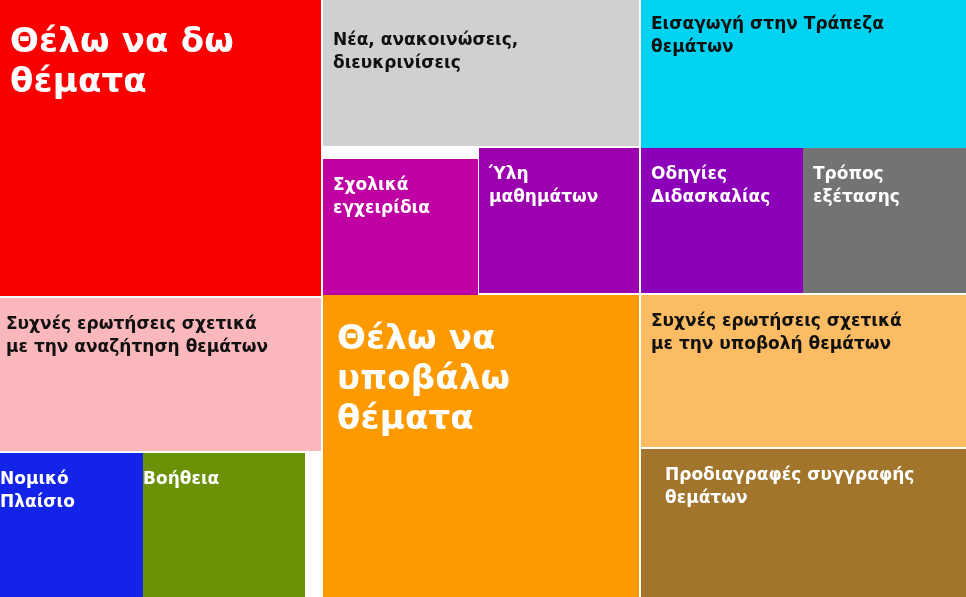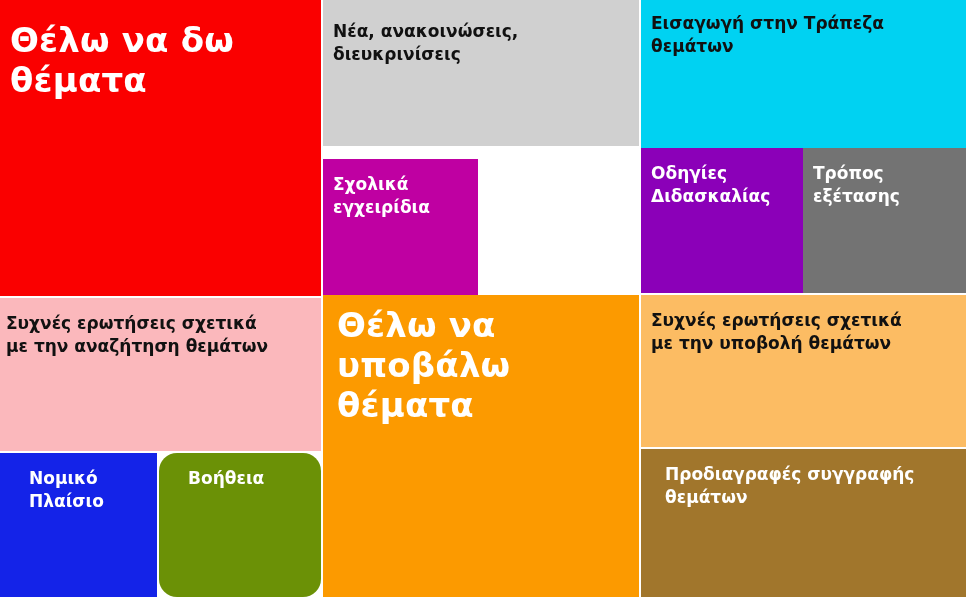--- a/index.html
+++ b/index.html
@@ -49,35 +49,35 @@
   #tile-schoolbooks      { left: 323px; top: 148px; width: 155px; height: 145px; }
   #tile-syllabus         { left: 479px; top: 148px; width: 160px; height: 145px; }
   #tile-teaching-guides  { left: 641px; top: 148px; width: 165px; height: 145px; }
   #tile-exam-method      { left: 803px; top: 148px; width: 163px; height: 145px; }
 
   #tile-faq-search       { left: 0;   top: 298px; width: 321px; height: 153px; }
   #tile-submit-topics    { left: 323px; top: 295px; width: 316px; height: 302px; }
   #tile-faq-submit       { left: 641px; top: 295px; width: 325px; height: 152px; }
 
   #tile-legal            { left: 0;   top: 453px; width: 157px; height: 144px; }
-  #tile-help             { left: 159px; top: 453px; width: 162px; height: 144px; border-radius: 18px; }
+  #tile-help             { left: 143px; top: 453px; width: 162px; height: 144px; }
   #tile-spec-writing     { left: 641px; top: 449px; width: 325px; height: 148px; }
 
   
   .tile.hero .tile-label   { padding: 16px 18px 0 14px; }
   .tile.normal .tile-label { padding: 12px 14px 0 10px; }
   #tile-view-topics .tile-label   { padding: 20px 10px 0 10px; }
-  #tile-submit-topics .tile-label { padding: 10px 10px 0 14px; }
+  #tile-submit-topics .tile-label { padding: 22px 10px 0 14px; }
   #tile-schoolbooks .tile-label,
   #tile-syllabus .tile-label,
   #tile-teaching-guides .tile-label,
   #tile-exam-method .tile-label { padding: 14px 8px 0 10px; }
   #tile-legal .tile-label,
-  #tile-help .tile-label { padding: 14px 8px 0 0; margin-left: 29px; }
-  #tile-news .tile-label { padding: 20px 14px 0 10px; }
+  #tile-help .tile-label { padding: 14px 8px 0 0; }
+  #tile-news .tile-label { padding: 28px 14px 0 10px; }
   #tile-intro-bank .tile-label { padding: 12px 14px 0 10px; }
   #tile-faq-search .tile-label { padding: 14px 8px 0 6px; }
   #tile-faq-submit .tile-label { padding: 14px 8px 0 10px; }
   #tile-spec-writing .tile-label { padding: 14px 8px 0 24px; }
 </style>
 </head>
 <body>
 
 <div id="tile-grid">
 
@@ -94,20 +94,24 @@
   <div class="tile normal" id="tile-intro-bank" style="background-color: rgb(0, 210, 242); color: rgb(17, 17, 17);">
     <span class="tile-label">Εισαγωγή στην Τράπεζα
 θεμάτων</span>
   </div>
 
   <div class="tile normal" id="tile-schoolbooks" style="background-color: rgb(191, 0, 162); color: rgb(255, 255, 255); margin-top: 11px;">
     <span class="tile-label">Σχολικά
 εγχειρίδια</span>
   </div>
 
+  <div class="tile normal" id="tile-syllabus" style="background-color: rgb(156, 0, 174); color: rgb(255, 255, 255);">
+    <span class="tile-label">Ύλη
+ μαθημάτων</span>
+  </div>
 
   <div class="tile normal" id="tile-teaching-guides" style="background-color: rgb(139, 0, 184); color: rgb(255, 255, 255);">
     <span class="tile-label">Οδηγίες
 Διδασκαλίας</span>
   </div>
 
   <div class="tile normal" id="tile-exam-method" style="background-color: #737373; color: rgb(255, 255, 255);">
     <span class="tile-label">Τρόπος
 εξέτασης</span>
   </div>

